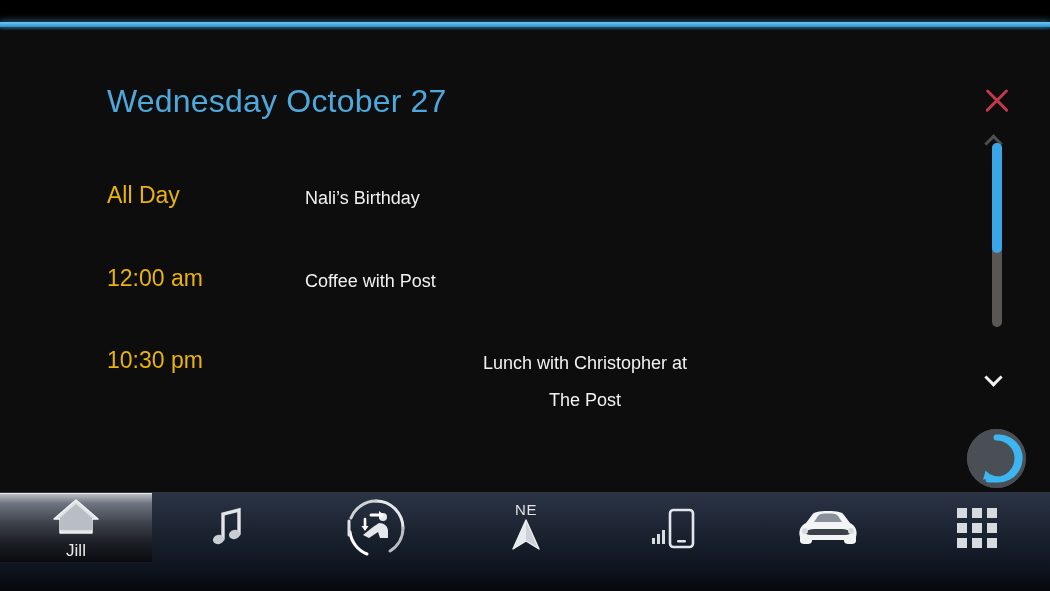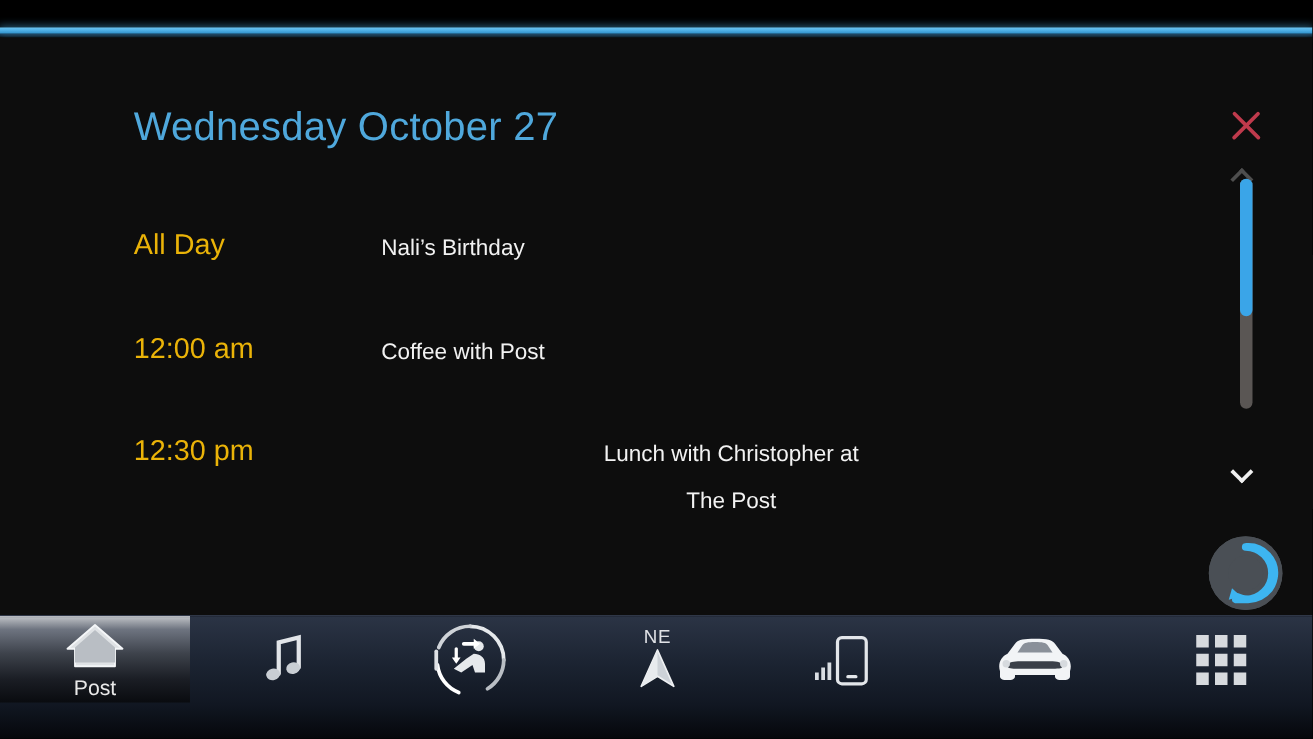--- a/index.html
+++ b/index.html
@@ -127,21 +127,21 @@
     <div class="event-time">All Day</div>
     <div class="event-title">Nali’s Birthday</div>
   </div>
 
   <div class="event-row" style="top:235px;">
     <div class="event-time">12:00 am</div>
     <div class="event-title">Coffee with Post</div>
   </div>
 
   <div class="event-row" style="top:317px;">
-    <div class="event-time">12:30 pm</div>
+    <div class="event-time">10:30 pm</div>
     <div class="event-title" style="white-space:pre-line;text-align:center;">Lunch with Christopher at
  The Post</div>
   </div>
 
   <div id="close-button"></div>
 
   <div id="scroll-up" class="chevron">
     <span></span>
   </div>
 
@@ -165,21 +165,21 @@
 
 <div id="bottom-nav">
 
   <div class="nav-item active" style="left:0px; width:152px;">
     <div class="nav-icon">
       <svg width="50" height="42" viewBox="0 0 50 42">
         <path d="M25 5 L47 24 L41 24 L41 38 L9 38 L9 24 L3 24 Z" fill="#dfe2e5" stroke="#f4f6f8" stroke-width="1.5" stroke-linejoin="round"></path>
         <path d="M25 9 L41 23 L41 35 L9 35 L9 23 Z" fill="#b9bec4"></path>
       </svg>
     </div>
-    <div class="nav-label">Post</div>
+    <div class="nav-label">Jill</div>
   </div>
 
   <div class="nav-item" style="left:152px; width:150px;">
     <div class="nav-icon">
       <svg width="42" height="46" viewBox="0 0 42 46">
         <path d="M17 34 L17 9 L33 5 L33 29" fill="none" stroke="#e2e5e9" stroke-width="3.4" stroke-linecap="round"></path>
         <ellipse cx="12.5" cy="34.5" rx="5.6" ry="4.6" fill="#c9ced4" transform="rotate(-12 12.5 34.5)"></ellipse>
         <ellipse cx="28.5" cy="29.5" rx="5.6" ry="4.6" fill="#c9ced4" transform="rotate(-12 28.5 29.5)"></ellipse>
       </svg>
     </div>

